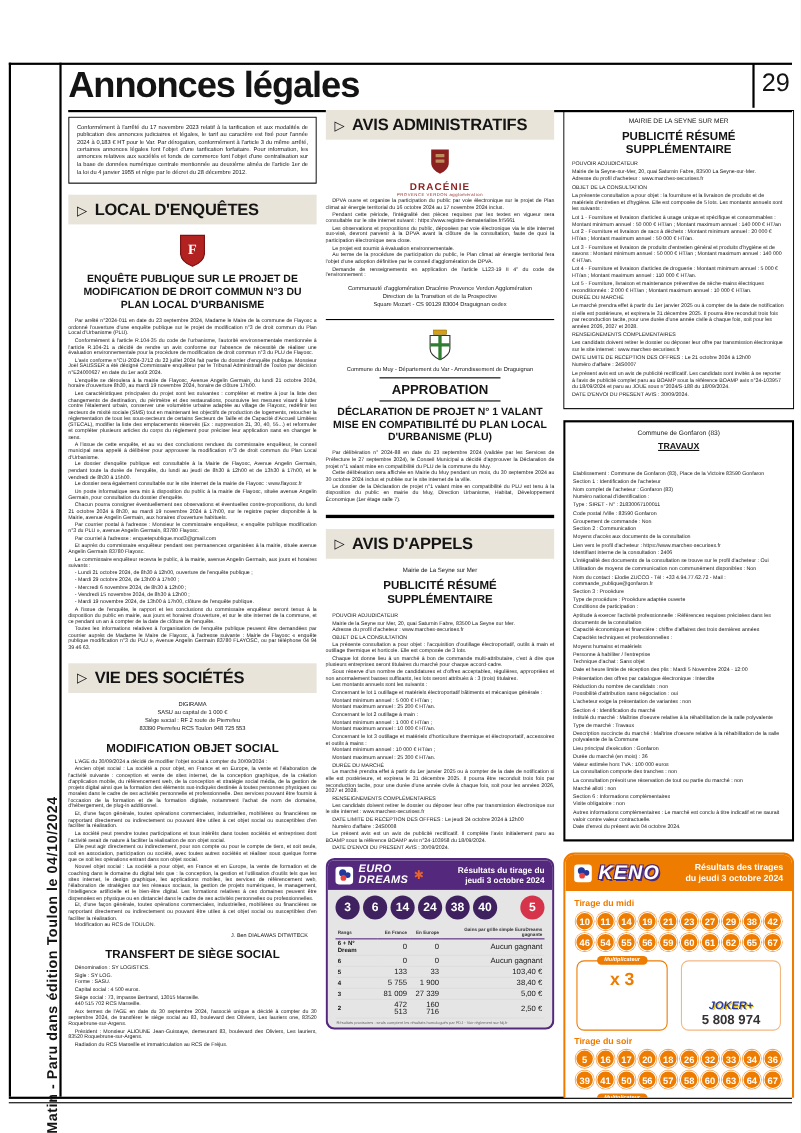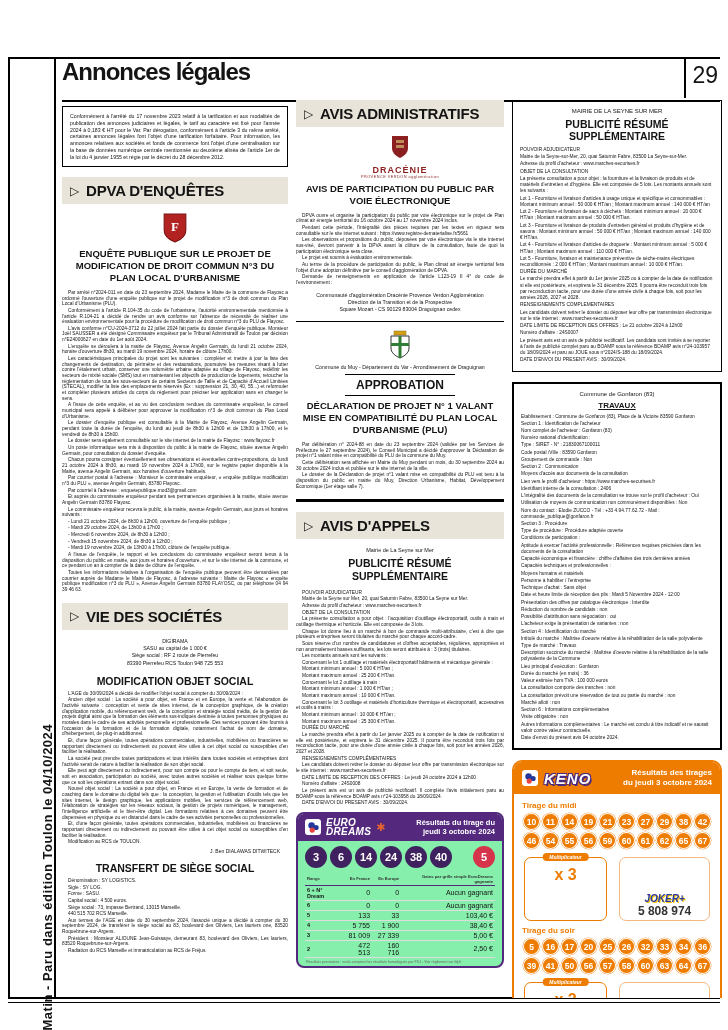--- a/index.html
+++ b/index.html
@@ -4,21 +4,21 @@
 <style>
   html,body{margin:0;padding:0;background:#f2f0ec;}
   body{width:728px;height:1030px;position:relative;font-family:"Liberation Sans",sans-serif;color:#141414;overflow:hidden;}
   .page{position:absolute;inset:0;background:#fff;}
   .rule{position:absolute;background:#000;}
   
   .sidebar{position:absolute;left:8px;top:57px;width:44px;height:940px;border-left:2px solid #000;border-right:2px solid #000;}
   .vtext{position:absolute;left:50%;top:50%;transform:translate(-50%,-50%) ;writing-mode:vertical-rl;text-orientation:mixed;rotate:180deg;font-size:13px;font-weight:bold;white-space:nowrap;letter-spacing:.5px;}
   
   .header{position:absolute;left:62px;top:58px;width:658px;height:40px;}
-  .ptitle{margin:0;font-size:24px;font-weight:800;letter-spacing:-1px;}
+  .ptitle{margin:0;font-size:33px;font-weight:800;letter-spacing:-1px;}
   .hmeta{position:absolute;right:42px;top:2px;text-align:right;line-height:1.25;}
   .brand{font-weight:800;font-size:13px;}
   .hdate{font-size:11px;}
   .hdiv{position:absolute;right:34px;top:0;width:2px;height:40px;background:#000;}
   .pnum{position:absolute;right:2px;top:4px;font-size:23px;}
   
   .col{position:absolute;top:106px;height:888px;overflow:hidden;}
   .col1{left:62px;width:226px;}
   .col2{left:296px;top:100px;height:898px;width:208px;}
   .col3{left:512px;top:100px;height:898px;width:210px;}
@@ -37,43 +37,43 @@
   .org-line{text-align:center;font-size:5.5px;margin:8px 0 2px;}
   .commune-line{text-align:center;font-size:5.2px;margin:3px 0;}
   .appro{margin:4px auto;font-size:12px;font-weight:800;text-align:center;width:110px;border-top:1px solid #000;border-bottom:1px solid #000;padding:3px 0;}
   .hr-thin{border:none;border-top:1px solid #000;margin:8px 0;}
   .hr-thick{border:none;border-top:3px solid #000;margin:10px 0 6px;}
   .appels-title{font-size:28px;font-weight:800;letter-spacing:-1px;margin:2px 0 8px;}
   .boxed{border:1px solid #000;padding:6px 7px;margin-bottom:10px;}
   .boxed2{border:2px solid #000;}
   .box-org{text-align:center;font-size:6px;margin:1px 0 4px;}
   .box-title{text-align:center;font-size:10.5px;font-weight:800;margin:0 0 5px;}
-  .box-sub{text-align:center;font-size:8px;font-weight:800;margin:0 0 4px;text-decoration:underline;}
+  .box-sub{text-align:center;font-size:8px;font-weight:800;margin:0 0 19px;text-decoration:underline;}
   
   .fdj-logo{width:16px;height:16px;background:#fff;border-radius:3px;display:inline-flex;align-items:center;justify-content:center;flex:none;}
   .fdj-logo svg{width:13px;height:13px;}
   
-  .edbox{border:2px solid #54287d;border-radius:8px;overflow:hidden;margin-top:6px;background:#86efac;}
+  .edbox{border:2px solid #54287d;border-radius:8px;overflow:hidden;margin-top:6px;background:#e5e5e5;}
   .ed-head{background:#54287d;display:flex;align-items:center;gap:5px;padding:4px 7px;color:#fff;}
   .ed-word{font-size:10px;line-height:.95;font-weight:800;font-style:italic;letter-spacing:.3px;}
   .ed-star{color:#e8622d;font-size:11px;}
   .ed-date{margin-left:auto;text-align:right;font-size:7.5px;font-weight:700;line-height:1.2;width:90px;}
   .ed-balls{display:flex;align-items:center;padding:5px 7px 3px;justify-content:space-between;}
   .edball{width:22px;height:22px;border-radius:50%;background:#40215f;color:#fff;font-weight:800;font-size:11px;display:inline-flex;align-items:center;justify-content:center;margin-right:3px;}
   .edball.dream{background:#d6344a;margin-left:14px;margin-right:0;}
   .ed-table{width:calc(100% - 14px);margin:2px 7px;border-collapse:collapse;}
   .ed-table th{font-size:4.2px;font-weight:700;color:#333;border-bottom:1px solid #54287d;padding:1px 2px;text-align:right;}
   .ed-table th:first-child{text-align:left;}
   .ed-table td{font-size:7px;padding:1px 2px;text-align:right;border-bottom:.5px solid #ddd;}
   .ed-table td.ed-c0{text-align:left;font-size:5.5px;font-weight:700;}
   .ed-note{font-size:3.6px;color:#666;margin:2px 8px;}
   
   .kenobox{border:2px solid #ee7c00;border-radius:10px;overflow:hidden;background:#fff;}
   .keno-head{background:#ee7c00;display:flex;align-items:center;gap:6px;padding:6px 8px;}
-  .keno-word{font-size:15px;font-weight:800;font-style:italic;color:#fff;letter-spacing:1px;text-shadow:1.5px 1.5px 0 #4a2a7e,-1px -1px 0 #4a2a7e,1px -1px 0 #4a2a7e,-1px 1px 0 #4a2a7e;}
+  .keno-word{font-size:18px;font-weight:800;font-style:italic;color:#fff;letter-spacing:1px;text-shadow:1.5px 1.5px 0 #4a2a7e,-1px -1px 0 #4a2a7e,1px -1px 0 #4a2a7e,-1px 1px 0 #4a2a7e;}
   .keno-date{margin-left:auto;color:#fff;font-size:8px;font-weight:700;text-align:right;line-height:1.25;width:92px;}
   .keno-body{padding:4px 8px 2px;}
   .draw-label{color:#ee7c00;font-size:8px;font-weight:700;margin:3px 0 2px;}
   .kballs{display:flex;flex-wrap:wrap;width:192px;}
   .kball{width:17px;height:17px;border-radius:50%;background:#ee7c00;color:#fff;font-weight:800;font-size:8.5px;display:inline-flex;align-items:center;justify-content:center;margin:1px;box-shadow:inset 0 0 0 1px #fff,0 0 0 .5px #f3a25a;}
   .kextras{display:flex;gap:12px;align-items:stretch;margin:7px 2px 5px;}
   .multi{position:relative;border:1.5px solid #ee7c00;border-radius:7px;width:84px;text-align:center;padding:8px 0 4px;}
   .multi .pill{position:absolute;top:-5px;left:50%;transform:translateX(-50%);background:#ee7c00;color:#fff;font-size:5px;font-style:italic;font-weight:700;border-radius:6px;padding:1px 7px;white-space:nowrap;}
   .multi .val{color:#ee7c00;font-size:16px;font-weight:800;}
   .joker{border:1px solid #f3b780;border-radius:7px;width:92px;text-align:center;padding:3px 0 2px;}
@@ -102,21 +102,21 @@
   </div>
   <div class="rule" style="left:62px;top:100px;width:658px;height:1.5px;"></div>
 
   <div class="col col1">
     <div class="legal-box">
       <span>Conformément à l'arrêté du 17 novembre 2023 relatif à la tarification et aux modalités de publication des annonces judiciaires et légales, le tarif au caractère est fixé pour l'année 2024 à 0,183 € HT pour le Var. Par dérogation, conformément à l'article 3 du même arrêté, certaines annonces légales font l'objet d'une tarification forfaitaire. Pour information, les annonces relatives aux sociétés et fonds de commerce font l'objet d'une centralisation sur la base de données numérique centrale mentionnée au deuxième alinéa de l'article 1er de la loi du 4 janvier 1955 et régie par le décret du 28 décembre 2012.</span>
     </div>
 
     <div class="sec-head">
       <span class="tri">▷</span>
-      <span>DPVA D'ENQUÊTES</span>
+      <span>LOCAL D'ENQUÊTES</span>
     </div>
 
     <div class="crest">
       <svg width="26" height="32" viewBox="0 0 24 28">
           <path d="M2 1h20v15c0 6-5 9-10 11C7 25 2 22 2 16z" fill="#b22221" stroke="#7a1414" stroke-width="1"></path>
           <text x="12" y="17" font-size="12" fill="#fff" text-anchor="middle" font-weight="bold" font-family="Liberation Serif, serif">F</text>
         </svg>
     </div>
     <h2 class="ann-title">ENQUÊTE PUBLIQUE SUR LE PROJET DE MODIFICATION DE DROIT COMMUN N°3 DU PLAN LOCAL D'URBANISME</h2>
     <div class="micro">
@@ -187,21 +187,20 @@
     </div>
 
     <div class="crest">
       <svg width="24" height="26" viewBox="0 0 24 26">
           <path d="M4 1h16v12c0 5-4 8-8 10-4-2-8-5-8-10z" fill="#8c1f1f"></path>
           <path d="M8 5h8v3H8zM8 10h8v3H8z" fill="#c9a96a" opacity=".8"></path>
         </svg>
     </div>
     <div class="wordmark-org">DRACÉNIE</div>
     <div class="wordmark-sub">PROVENCE VERDON agglomération</div>
-    <h2 class="ann-title">AVIS DE PARTICIPATION DU PUBLIC PAR VOIE ÉLECTRONIQUE</h2>
     <div class="micro">
         <p>DPVA ouvre et organise la participation du public par voie électronique sur le projet de Plan climat air énergie territorial du 16 octobre 2024 au 17 novembre 2024 inclus.</p>
         <p>Pendant cette période, l'intégralité des pièces requises par les textes en vigueur sera consultable sur le site internet suivant : https://www.registre-dematerialise.fr/5661</p>
         <p>Les observations et propositions du public, déposées par voie électronique via le site internet sus-visé, devront parvenir à la DPVA avant la clôture de la consultation, faute de quoi la participation électronique sera close.</p>
         <p>Le projet est soumis à évaluation environnementale.</p>
         <p>Au terme de la procédure de participation du public, le Plan climat air énergie territorial fera l'objet d'une adoption définitive par le conseil d'agglomération de DPVA.</p>
         <p>Demande de renseignements en application de l'article L123-19 II 4° du code de l'environnement :</p>
       </div>
     <div class="center-lines">
         <div>Communauté d'agglomération Dracénie Provence Verdon Agglomération</div>
@@ -457,21 +456,21 @@
             <div class="jk">JOKER+</div>
             <div class="jkval">5 808 974</div>
           </div>
         </div>
         <div class="draw-label">Tirage du soir</div>
         <div class="kballs">
             <span class="kball">5</span>
             <span class="kball">16</span>
             <span class="kball">17</span>
             <span class="kball">20</span>
-            <span class="kball">25</span>
+            <span class="kball">18</span>
             <span class="kball">26</span>
             <span class="kball">32</span>
             <span class="kball">33</span>
             <span class="kball">34</span>
             <span class="kball">36</span>
             <span class="kball">39</span>
             <span class="kball">41</span>
             <span class="kball">50</span>
             <span class="kball">56</span>
             <span class="kball">57</span>

